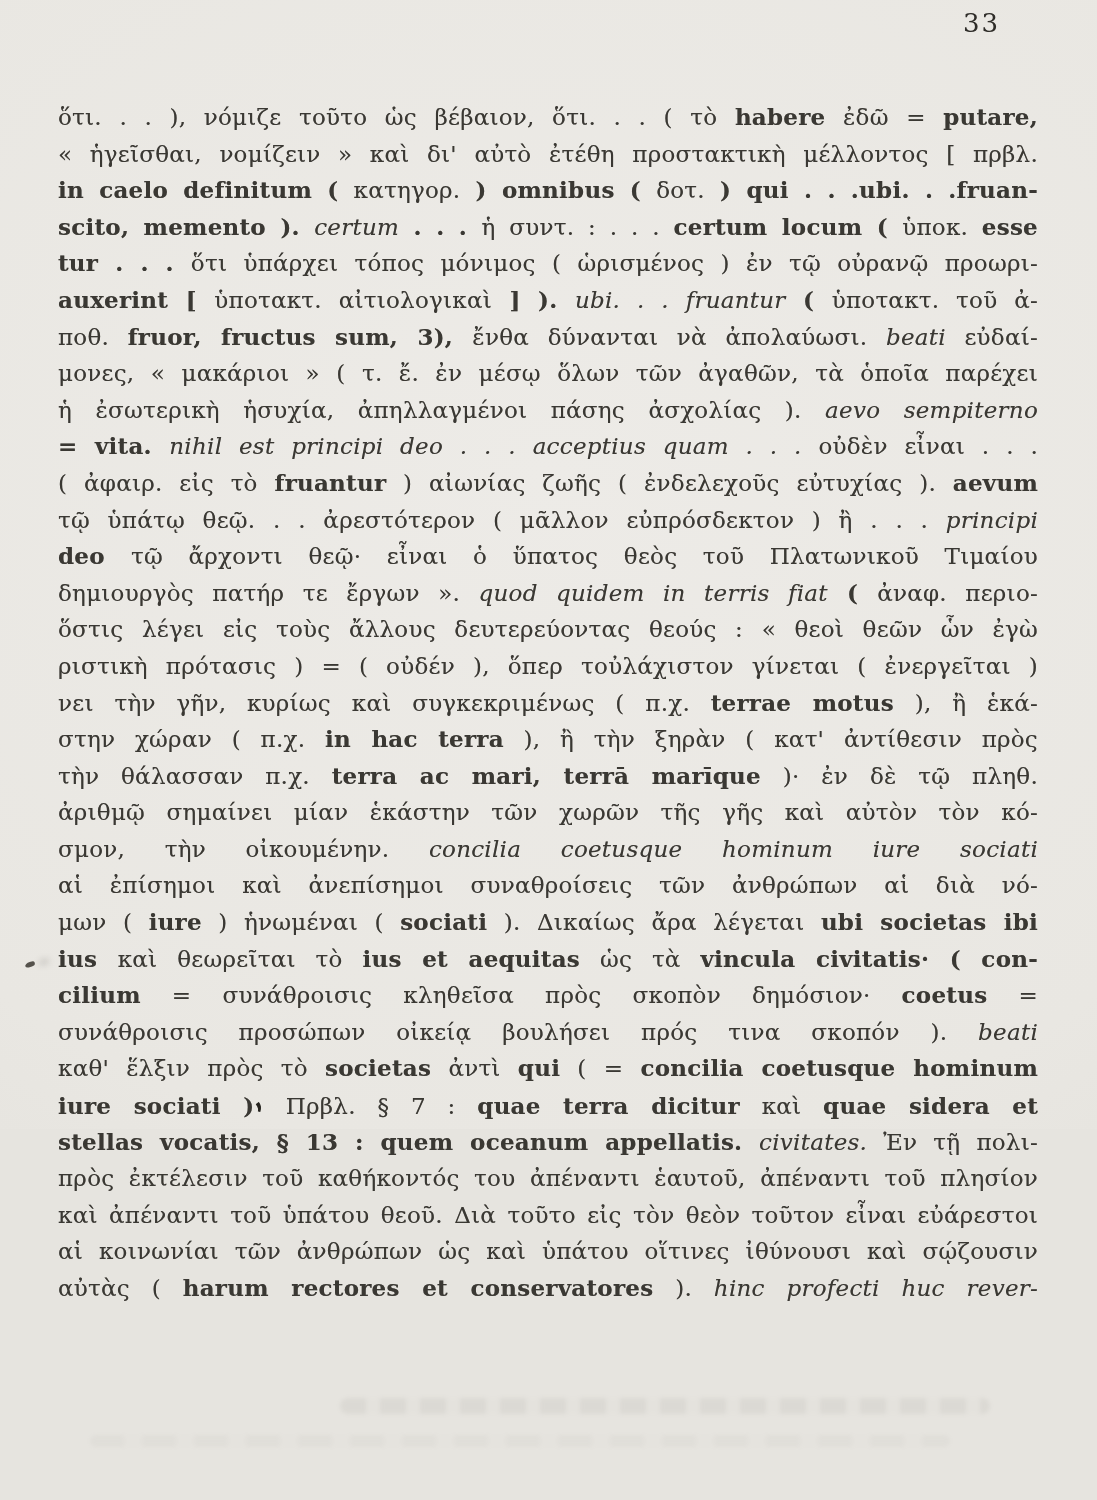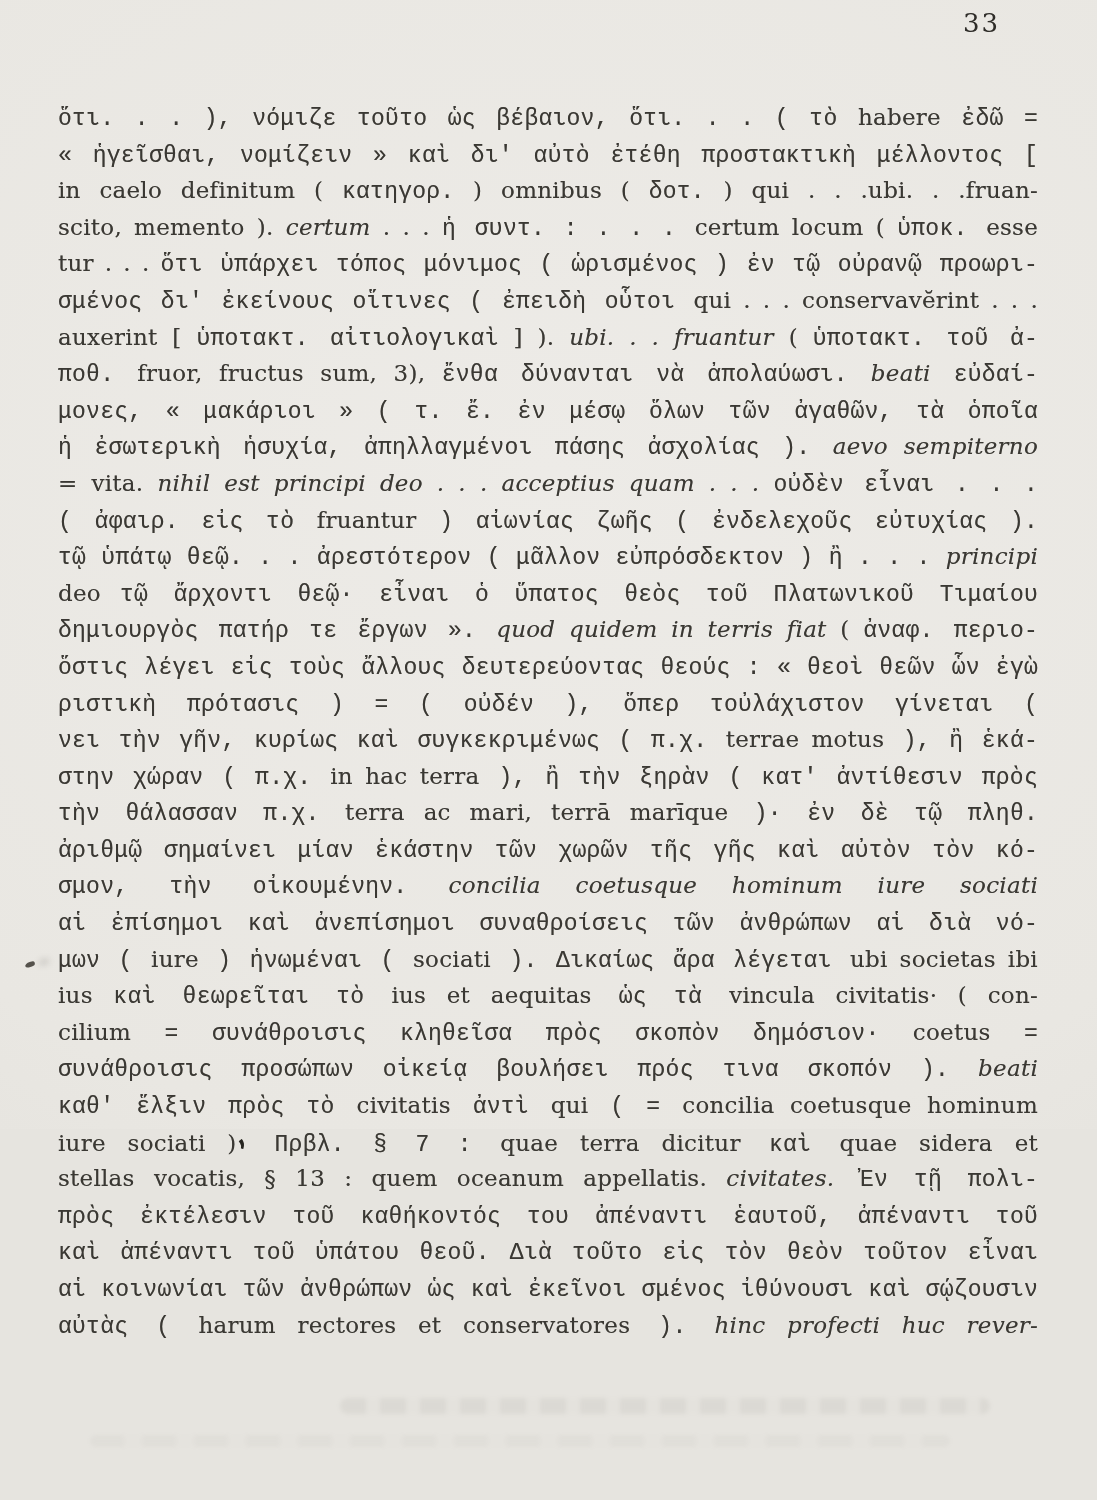--- a/index.html
+++ b/index.html
@@ -41,22 +41,22 @@
     height: 36.6px;
     overflow: hidden;
     text-align: justify;
     text-align-last: justify;
     letter-spacing: 0.25px;
     word-spacing: 1px;
     white-space: normal;
     color: #3a3833;
     text-shadow: 0 0 0.6px rgba(58,56,51,0.45);
   }
-  .seg-g { font-style: normal; font-family: Liberation Mono, monospace; }
-  .seg-r { font-style: normal; }
+  .seg-g { font-style: normal; }
+  .seg-r { font-style: normal; font-weight: bold; }
   .seg-i { font-style: italic; }
   .seg-blot {
     display: inline-block;
     font-weight: bold;
     font-size: 27px;
     transform: rotate(-38deg) translateY(-7px);
     color: #26241f;
   }
   .margin-speck {
     position: absolute;
@@ -101,21 +101,20 @@
 
 <div class="page">
   <div class="page-number">33</div>
 
   <div class="text-block">
       <div class="line"><span class="seg-g">ὅτι. . . ), νόμιζε τοῦτο ὡς βέβαιον, ὅτι. . . ( τὸ </span><span class="seg-r">habere</span><span class="seg-g"> ἐδῶ = </span><span class="seg-r">putare,</span></div>
       <div class="line"><span class="seg-g">« ἡγεῖσθαι, νομίζειν » καὶ δι' αὐτὸ ἐτέθη προστακτικὴ μέλλοντος [ πρβλ.</span></div>
       <div class="line"><span class="seg-r">in caelo definitum ( </span><span class="seg-g">κατηγορ.</span><span class="seg-r"> ) omnibus ( </span><span class="seg-g">δοτ.</span><span class="seg-r"> ) qui . . .ubi. . .fruan-</span></div>
       <div class="line"><span class="seg-r">scito, memento ). </span><span class="seg-i">certum</span><span class="seg-r"> . . . </span><span class="seg-g">ἡ συντ. : . . . </span><span class="seg-r">certum locum ( </span><span class="seg-g">ὑποκ. </span><span class="seg-r">esse</span></div>
       <div class="line"><span class="seg-r">tur . . . </span><span class="seg-g">ὅτι ὑπάρχει τόπος μόνιμος ( ὡρισμένος ) ἐν τῷ οὐρανῷ προωρι-</span></div>
-      <div class="line"><span class="seg-g">σμένος δι' ἐκείνους οἵτινες ( ἐπειδὴ οὗτοι </span><span class="seg-r">qui . . . conservavĕrint . . .</span></div>
       <div class="line"><span class="seg-r">auxerint [ </span><span class="seg-g">ὑποτακτ. αἰτιολογικαὶ</span><span class="seg-r"> ] ). </span><span class="seg-i">ubi. . . fruantur</span><span class="seg-r"> ( </span><span class="seg-g">ὑποτακτ. τοῦ ἀ-</span></div>
       <div class="line"><span class="seg-g">ποθ. </span><span class="seg-r">fruor, fructus sum, 3), </span><span class="seg-g">ἔνθα δύνανται νὰ ἀπολαύωσι. </span><span class="seg-i">beati</span><span class="seg-g"> εὐδαί-</span></div>
       <div class="line"><span class="seg-g">μονες, « μακάριοι » ( τ. ἔ. ἐν μέσῳ ὅλων τῶν ἀγαθῶν, τὰ ὁποῖα παρέχει</span></div>
       <div class="line"><span class="seg-g">ἡ ἐσωτερικὴ ἡσυχία, ἀπηλλαγμένοι πάσης ἀσχολίας ). </span><span class="seg-i">aevo sempiterno</span></div>
       <div class="line"><span class="seg-r">= vita. </span><span class="seg-i">nihil est principi deo . . . acceptius quam . . . </span><span class="seg-g">οὐδὲν εἶναι . . .</span></div>
       <div class="line"><span class="seg-g">( ἀφαιρ. εἰς τὸ </span><span class="seg-r">fruantur</span><span class="seg-g"> ) αἰωνίας ζωῆς ( ἐνδελεχοῦς εὐτυχίας ). </span><span class="seg-r">aevum</span></div>
       <div class="line"><span class="seg-g">τῷ ὑπάτῳ θεῷ. . . ἀρεστότερον ( μᾶλλον εὐπρόσδεκτον ) ἢ . . . </span><span class="seg-i">principi</span></div>
       <div class="line"><span class="seg-r">deo </span><span class="seg-g">τῷ ἄρχοντι θεῷ· εἶναι ὁ ὕπατος θεὸς τοῦ Πλατωνικοῦ Τιμαίου</span></div>
       <div class="line"><span class="seg-g">δημιουργὸς πατήρ τε ἔργων ». </span><span class="seg-i">quod quidem in terris fiat</span><span class="seg-r"> ( </span><span class="seg-g">ἀναφ. περιο-</span></div>
       <div class="line"><span class="seg-g">ὅστις λέγει εἰς τοὺς ἄλλους δευτερεύοντας θεούς : « θεοὶ θεῶν ὧν ἐγὼ</span></div>
@@ -123,26 +122,26 @@
       <div class="line"><span class="seg-g">νει τὴν γῆν, κυρίως καὶ συγκεκριμένως ( π.χ. </span><span class="seg-r">terrae motus</span><span class="seg-g"> ), ἢ ἑκά-</span></div>
       <div class="line"><span class="seg-g">στην χώραν ( π.χ. </span><span class="seg-r">in hac terra</span><span class="seg-g"> ), ἢ τὴν ξηρὰν ( κατ' ἀντίθεσιν πρὸς</span></div>
       <div class="line"><span class="seg-g">τὴν θάλασσαν π.χ. </span><span class="seg-r">terra ac mari, terrā marīque</span><span class="seg-g"> )· ἐν δὲ τῷ πληθ.</span></div>
       <div class="line"><span class="seg-g">ἀριθμῷ σημαίνει μίαν ἑκάστην τῶν χωρῶν τῆς γῆς καὶ αὐτὸν τὸν κό-</span></div>
       <div class="line"><span class="seg-g">σμον, τὴν οἰκουμένην. </span><span class="seg-i">concilia coetusque hominum iure sociati</span></div>
       <div class="line"><span class="seg-g">αἱ ἐπίσημοι καὶ ἀνεπίσημοι συναθροίσεις τῶν ἀνθρώπων αἱ διὰ νό-</span></div>
       <div class="line"><span class="seg-g">μων ( </span><span class="seg-r">iure</span><span class="seg-g"> ) ἡνωμέναι ( </span><span class="seg-r">sociati</span><span class="seg-g"> ). Δικαίως ἄρα λέγεται </span><span class="seg-r">ubi societas ibi</span></div>
       <div class="line"><span class="seg-r">ius </span><span class="seg-g">καὶ θεωρεῖται τὸ </span><span class="seg-r">ius et aequitas</span><span class="seg-g"> ὡς τὰ </span><span class="seg-r">vincula civitatis· ( con-</span></div>
       <div class="line"><span class="seg-r">cilium</span><span class="seg-g"> = συνάθροισις κληθεῖσα πρὸς σκοπὸν δημόσιον· </span><span class="seg-r">coetus</span><span class="seg-g"> =</span></div>
       <div class="line"><span class="seg-g">συνάθροισις προσώπων οἰκείᾳ βουλήσει πρός τινα σκοπόν ). </span><span class="seg-i">beati</span></div>
-      <div class="line"><span class="seg-g">καθ' ἕλξιν πρὸς τὸ </span><span class="seg-r">civitatis</span><span class="seg-g"> ἀντὶ </span><span class="seg-r">qui</span><span class="seg-g"> ( = </span><span class="seg-r">concilia coetusque hominum</span></div>
+      <div class="line"><span class="seg-g">καθ' ἕλξιν πρὸς τὸ </span><span class="seg-r">societas</span><span class="seg-g"> ἀντὶ </span><span class="seg-r">qui</span><span class="seg-g"> ( = </span><span class="seg-r">concilia coetusque hominum</span></div>
       <div class="line"><span class="seg-r">iure sociati )</span><span class="seg-blot">,</span><span class="seg-g"> Πρβλ. § 7 : </span><span class="seg-r">quae terra dicitur</span><span class="seg-g"> καὶ </span><span class="seg-r">quae sidera et</span></div>
       <div class="line"><span class="seg-r">stellas vocatis, § 13 : quem oceanum appellatis. </span><span class="seg-i">civitates.</span><span class="seg-g"> Ἐν τῇ πολι-</span></div>
       <div class="line"><span class="seg-g">πρὸς ἐκτέλεσιν τοῦ καθήκοντός του ἀπέναντι ἑαυτοῦ, ἀπέναντι τοῦ πλησίον</span></div>
       <div class="line"><span class="seg-g">καὶ ἀπέναντι τοῦ ὑπάτου θεοῦ. Διὰ τοῦτο εἰς τὸν θεὸν τοῦτον εἶναι εὐάρεστοι</span></div>
-      <div class="line"><span class="seg-g">αἱ κοινωνίαι τῶν ἀνθρώπων ὡς καὶ ἐκεῖνοι σμένος ἰθύνουσι καὶ σῴζουσιν</span></div>
+      <div class="line"><span class="seg-g">αἱ κοινωνίαι τῶν ἀνθρώπων ὡς καὶ ὑπάτου οἵτινες ἰθύνουσι καὶ σῴζουσιν</span></div>
       <div class="line"><span class="seg-g">αὐτὰς ( </span><span class="seg-r">harum rectores et conservatores</span><span class="seg-g"> ). </span><span class="seg-i">hinc profecti huc rever-</span></div>
     </div>
 
   <div class="margin-speck"></div>
 
   <div class="ghost-a"></div>
 
   <div class="ghost-b"></div>
 </div>
 

